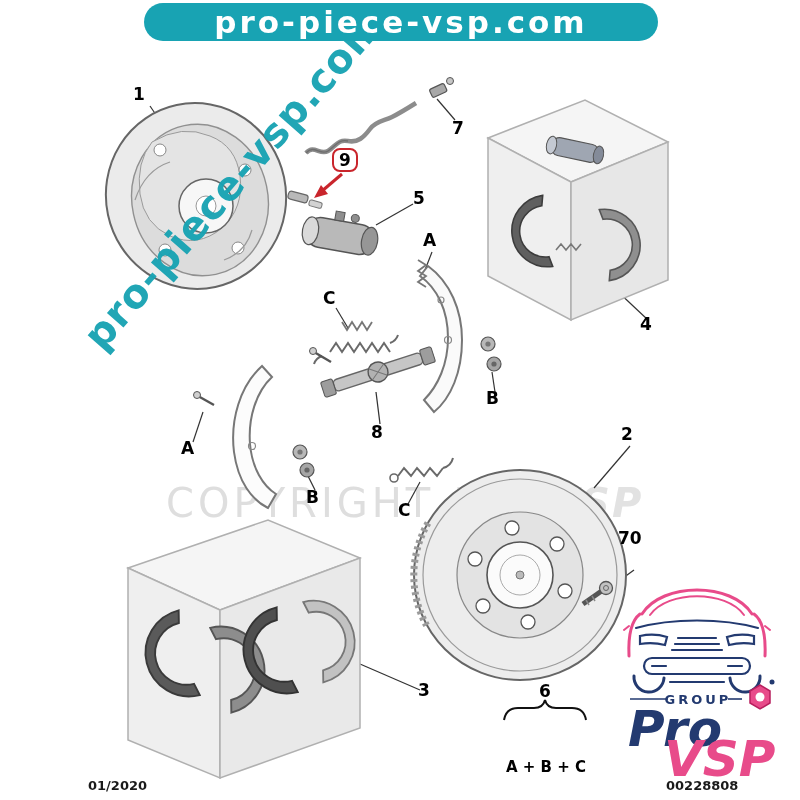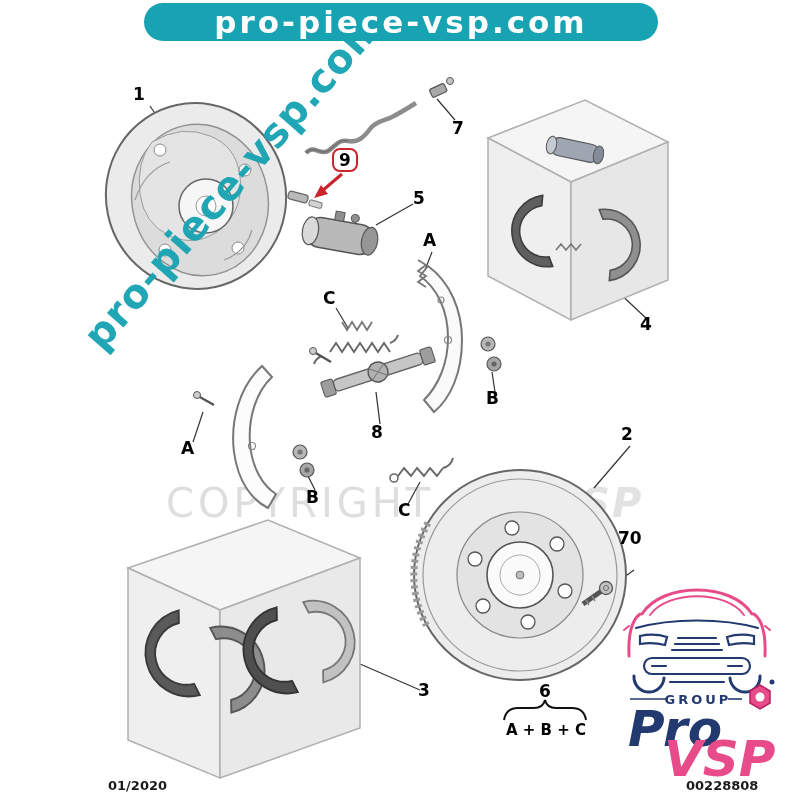--- a/index.html
+++ b/index.html
@@ -27,23 +27,23 @@
   .wm-center .brand { font-style:italic; font-weight:bold; color:#e2e2e2; letter-spacing:2px; }
 
   .diagram { position:absolute; left:0; top:0; z-index:2; }
   .logo { position:absolute; left:612px; top:568px; z-index:3; }
 
   .callout {
     position:absolute; z-index:4; font-weight:bold; font-size:17px; color:#000;
     white-space:nowrap;
   }
   .callout-9 { border:2.5px solid #c9252c; border-radius:8px; padding:0 5px; line-height:20px; }
-  .formula { font-size:15px; }
-
-  .footer-text { position:absolute; z-index:4; font-weight:bold; font-size:13px; color:#1a1a1a;margin-left:20px; }
+  .formula { font-size:15px;margin-top:37px; }
+
+  .footer-text { position:absolute; z-index:4; font-weight:bold; font-size:13px; color:#1a1a1a; }
 </style>
 </head>
 <body>
 
 <div class="page">
 
   <div class="header-pill">
     <span>pro-piece-vsp.com</span>
   </div>
 

